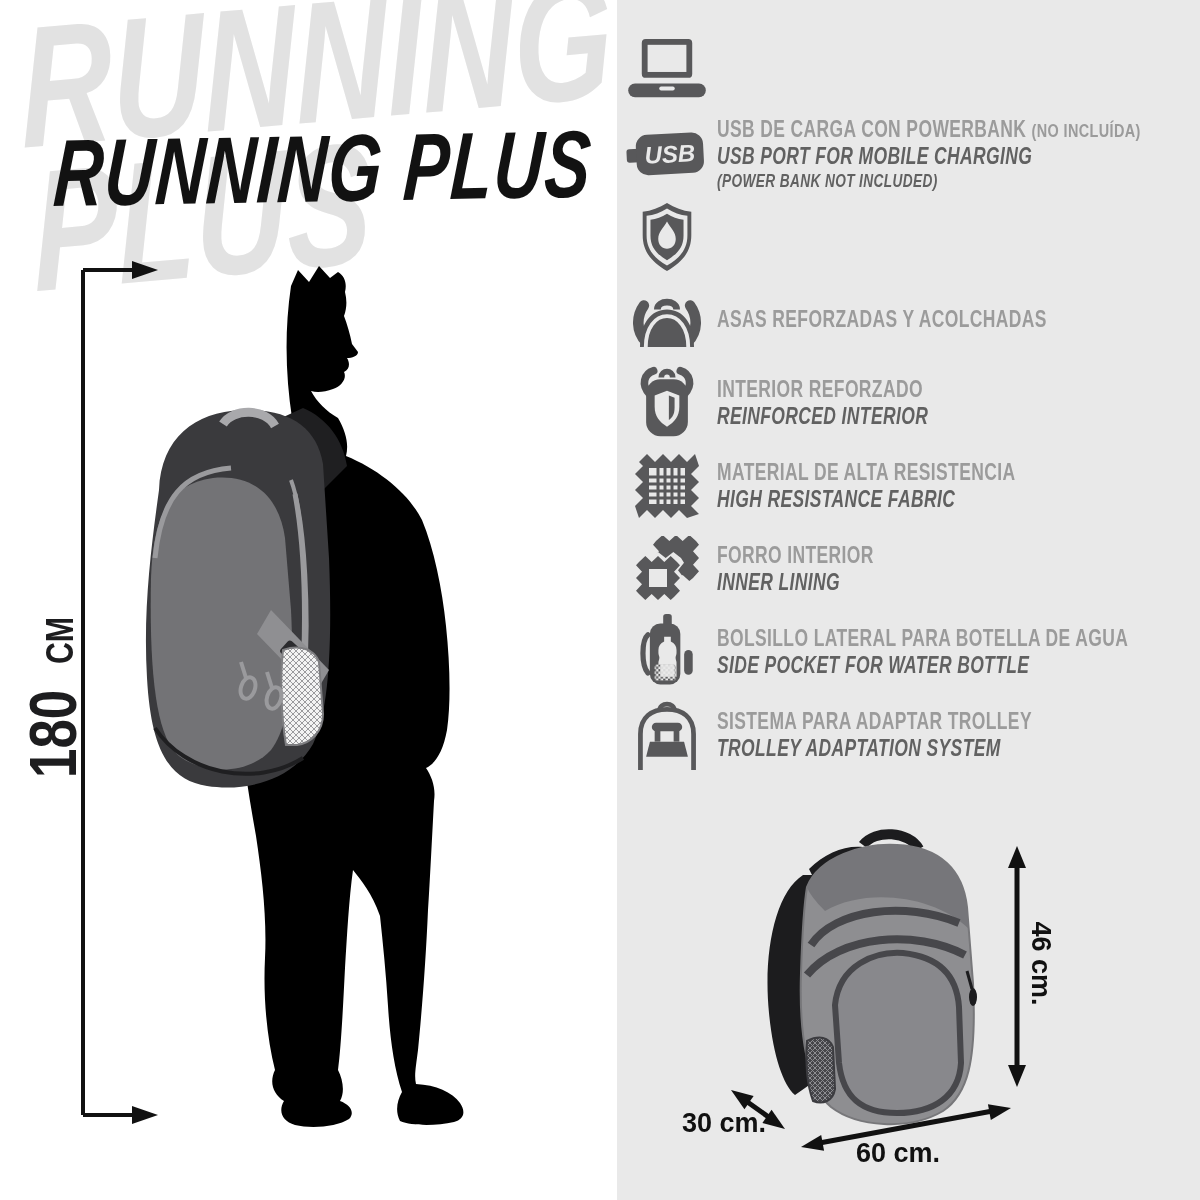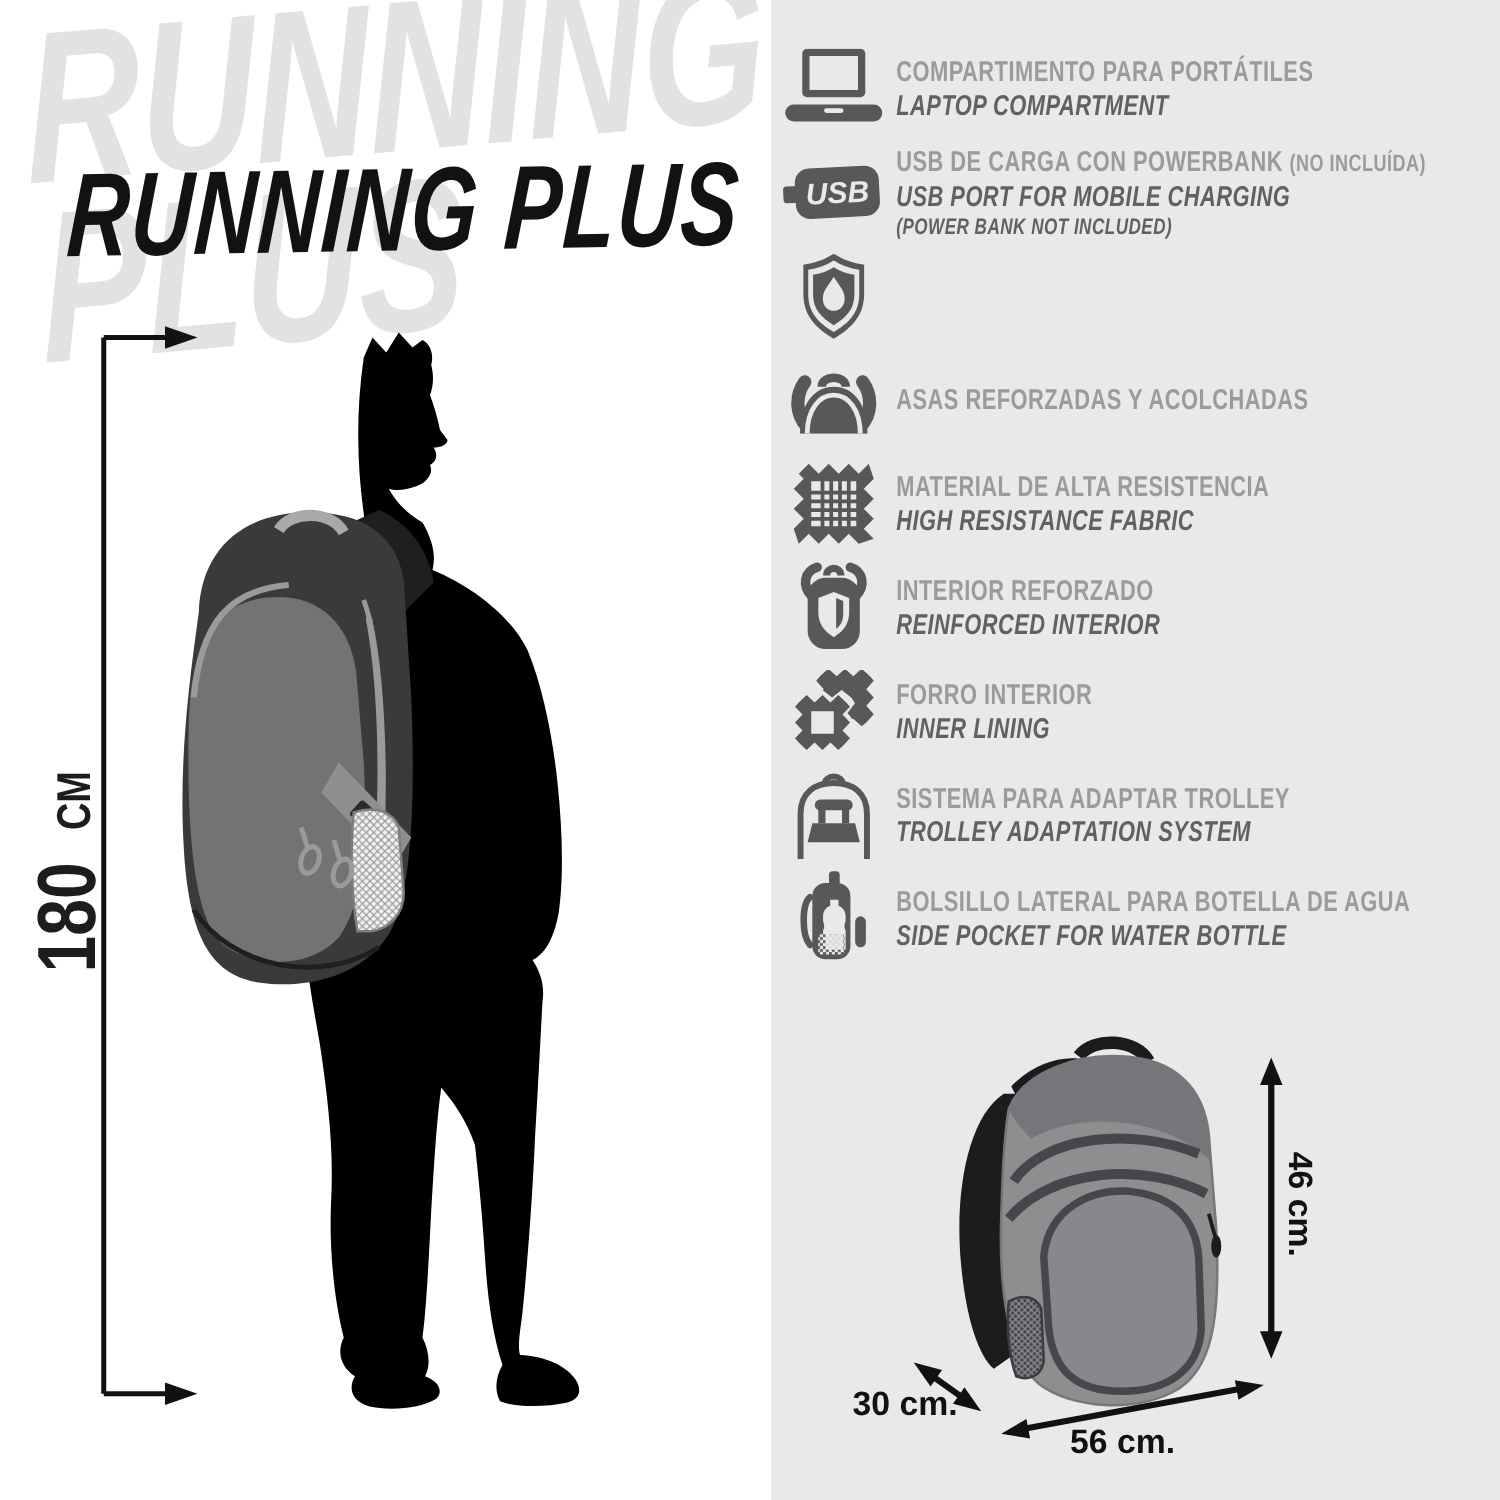--- a/index.html
+++ b/index.html
@@ -144,24 +144,20 @@
 
     <div class="feat-row">
       <div class="feat-icon">
         <svg width="90" height="64" viewBox="0 0 92 66">
           <rect x="20" y="0" width="52" height="40" rx="4" fill="#58585a"></rect>
           <rect x="26" y="6" width="40" height="28" fill="#e9e9e9"></rect>
           <rect x="6" y="46" width="80" height="14" rx="7" fill="#58585a"></rect>
           <rect x="38" y="49" width="16" height="4" rx="2" fill="#e9e9e9"></rect>
         </svg>
       </div>
-      <div class="feat-text">
-        <span class="line-es"><span class="squishT">COMPARTIMENTO PARA PORTÁTILES</span></span>
-        <span class="line-en"><span class="squishT">LAPTOP COMPARTMENT</span></span>
-      </div>
     </div>
 
     <div class="feat-row">
       <div class="feat-icon">
         <svg width="88" height="50" viewBox="0 0 88 52">
           <g transform="rotate(-3 44 26)">
             <rect x="2" y="19" width="16" height="14" rx="3" fill="#58585a"></rect>
             <rect x="12" y="5" width="70" height="42" rx="12" fill="#58585a"></rect>
             <text x="47" y="35" text-anchor="middle" font-size="25" font-weight="bold" font-style="italic" fill="#e9e9e9" letter-spacing="0">USB</text>
           </g>
@@ -192,20 +188,37 @@
         <svg width="76" height="54" viewBox="0 0 76 56">
           <path d="M16,50 C6,40 6,24 14,13" stroke="#58585a" stroke-width="11" stroke-linecap="round" fill="none"></path>
           <path d="M60,50 C70,40 70,24 62,13" stroke="#58585a" stroke-width="11" stroke-linecap="round" fill="none"></path>
           <path d="M28,17 C28,7 48,7 48,17" stroke="#58585a" stroke-width="7" fill="none"></path>
           <path fill="#58585a" d="M10,56 C10,31 22,17 38,17 C54,17 66,31 66,56 Z"></path>
           <path d="M16,56 C16,36 26,24 38,24 C50,24 60,36 60,56" stroke="#e9e9e9" stroke-width="4" fill="none"></path>
         </svg>
       </div>
       <div class="feat-text">
         <span class="line-es"><span class="squishT">ASAS REFORZADAS Y ACOLCHADAS</span></span>
+      </div>
+    </div>
+
+    <div class="feat-row">
+      <div class="feat-icon">
+        <svg width="64" height="74" viewBox="0 0 64 78">
+          <path d="M14,30 C4,20 8,8 18,5" stroke="#58585a" stroke-width="8" stroke-linecap="round" fill="none"></path>
+          <path d="M50,30 C60,20 56,8 46,5" stroke="#58585a" stroke-width="8" stroke-linecap="round" fill="none"></path>
+          <path d="M26,12 C26,4 38,4 38,12" stroke="#58585a" stroke-width="6" fill="none"></path>
+          <rect x="10" y="14" width="44" height="60" rx="15" fill="#58585a"></rect>
+          <path fill="#e9e9e9" d="M32,26 L45,31 L45,43 C45,53 40,59 32,64 C24,59 19,53 19,43 L19,31 Z"></path>
+          <path fill="#58585a" d="M34,31 L40,33.5 L40,44 C40,50 38,54 34,57 Z"></path>
+        </svg>
+      </div>
+      <div class="feat-text">
+        <span class="line-es"><span class="squishT">INTERIOR REFORZADO</span></span>
+        <span class="line-en"><span class="squishT">REINFORCED INTERIOR</span></span>
       </div>
     </div>
 
     <div class="feat-row">
       <div class="feat-icon">
         <svg width="66" height="66" viewBox="0 0 66 66">
           <path fill="#58585a" d="M5,9 L13,1 L21,9 L29,1 L37,9 L45,1 L53,9 L61,1 L65,13 L57,21 L65,29 L57,37 L65,45 L57,53 L65,61 L53,65 L45,57 L37,65 L29,57 L21,65 L13,57 L5,65 L1,53 L9,45 L1,37 L9,29 L1,21 L9,13 Z"></path>
           <rect x="15" y="15" width="36" height="36" fill="#e9e9e9"></rect>
           <g stroke="#58585a" stroke-width="3">
             <line x1="24" y1="14" x2="24" y2="52"></line>
@@ -220,82 +233,65 @@
         </svg>
       </div>
       <div class="feat-text">
         <span class="line-es"><span class="squishT">MATERIAL DE ALTA RESISTENCIA</span></span>
         <span class="line-en"><span class="squishT">HIGH RESISTANCE FABRIC</span></span>
       </div>
     </div>
 
     <div class="feat-row">
       <div class="feat-icon">
-        <svg width="64" height="74" viewBox="0 0 64 78">
-          <path d="M14,30 C4,20 8,8 18,5" stroke="#58585a" stroke-width="8" stroke-linecap="round" fill="none"></path>
-          <path d="M50,30 C60,20 56,8 46,5" stroke="#58585a" stroke-width="8" stroke-linecap="round" fill="none"></path>
-          <path d="M26,12 C26,4 38,4 38,12" stroke="#58585a" stroke-width="6" fill="none"></path>
-          <rect x="10" y="14" width="44" height="60" rx="15" fill="#58585a"></rect>
-          <path fill="#e9e9e9" d="M32,26 L45,31 L45,43 C45,53 40,59 32,64 C24,59 19,53 19,43 L19,31 Z"></path>
-          <path fill="#58585a" d="M34,31 L40,33.5 L40,44 C40,50 38,54 34,57 Z"></path>
-        </svg>
-      </div>
-      <div class="feat-text">
-        <span class="line-es"><span class="squishT">INTERIOR REFORZADO</span></span>
-        <span class="line-en"><span class="squishT">REINFORCED INTERIOR</span></span>
-      </div>
-    </div>
-
-    <div class="feat-row">
-      <div class="feat-icon">
         <svg width="66" height="66" viewBox="0 0 66 66">
           <path fill="#58585a" d="M22,5 L28.666666666666668,-1 L35.333333333333336,5 L42,-1 L48.66666666666667,5 L55.333333333333336,-1 L62,5 L65,8.666666666666668 L59,15.333333333333334 L65,22 L59,28.666666666666668 L65,35.333333333333336 L59,42 L55.333333333333336,45 L48.666666666666664,39 L42,45 L35.33333333333333,39 L28.666666666666664,45 L22,39 L19,35.333333333333336 L25,28.666666666666664 L19,22 L25,15.333333333333332 L19,8.666666666666664 Z"></path>
           <path fill="#e9e9e9" d="M1,22 L8.666666666666668,16 L16.333333333333336,22 L24,16 L31.666666666666668,22 L39.333333333333336,16 L47,22 L50,26.666666666666668 L44,34.333333333333336 L50,42 L44,49.66666666666667 L50,57.333333333333336 L44,65 L39.333333333333336,68 L31.666666666666664,62 L24,68 L16.333333333333332,62 L8.666666666666664,68 L1,62 L-2,57.333333333333336 L4,49.666666666666664 L-2,42 L4,34.33333333333333 L-2,26.666666666666664 Z"></path>
           <path fill="#58585a" d="M5,26 L11.333333333333332,20 L17.666666666666664,26 L24,20 L30.333333333333332,26 L36.66666666666667,20 L43,26 L46,29.333333333333332 L40,35.666666666666664 L46,42 L40,48.33333333333333 L46,54.66666666666667 L40,61 L36.666666666666664,64 L30.333333333333336,58 L24,64 L17.666666666666668,58 L11.333333333333332,64 L5,58 L2,54.666666666666664 L8,48.333333333333336 L2,42 L8,35.66666666666667 L2,29.333333333333332 Z"></path>
           <rect x="15" y="33" width="18" height="18" fill="#e9e9e9"></rect>
         </svg>
       </div>
       <div class="feat-text">
         <span class="line-es"><span class="squishT">FORRO INTERIOR</span></span>
         <span class="line-en"><span class="squishT">INNER LINING</span></span>
-      </div>
-    </div>
-
-    <div class="feat-row">
-      <div class="feat-icon">
-        <svg width="68" height="74" viewBox="0 0 68 78">
-          <path d="M26,14 C26,4 42,4 42,14" stroke="#58585a" stroke-width="5" fill="none"></path>
-          <path d="M6,76 L6,38 C6,20 18,12 34,12 C50,12 62,20 62,38 L62,76" stroke="#58585a" stroke-width="5" fill="none"></path>
-          <rect x="18" y="26" width="32" height="9" rx="4.5" fill="#58585a"></rect>
-          <rect x="21" y="33" width="6" height="13" fill="#58585a"></rect>
-          <rect x="41" y="33" width="6" height="13" fill="#58585a"></rect>
-          <path fill="#58585a" d="M16,46 L52,46 L56,62 L12,62 Z"></path>
-        </svg>
-      </div>
-      <div class="feat-text">
-        <span class="line-es"><span class="squishT">SISTEMA PARA ADAPTAR TROLLEY</span></span>
-        <span class="line-en"><span class="squishT">TROLLEY ADAPTATION SYSTEM</span></span>
       </div>
     </div>
 
     <div class="feat-row">
       <div class="feat-icon">
         <svg width="58" height="80" viewBox="0 0 58 84">
           <rect x="25" y="2" width="9" height="13" rx="3" fill="#58585a"></rect>
           <rect x="11" y="12" width="32" height="64" rx="11" fill="#58585a"></rect>
           <path d="M9,24 C2,30 2,56 9,64" stroke="#58585a" stroke-width="5.5" fill="none" stroke-linecap="round"></path>
           <rect x="47" y="40" width="9" height="26" rx="4.5" fill="#58585a"></rect>
           <path fill="#e9e9e9" d="M26,26 h7 v5 c4,1.5 6,5 6,9 v3 c0,2 -1,3 -1,5 c0,2 1,3 1,5 v15 h-19 v-15 c0,-2 1,-3 1,-5 c0,-2 -1,-3 -1,-5 v-3 c0,-4 2,-7.5 6,-9 z"></path>
           <rect x="16" y="55" width="22" height="17" rx="2" fill="url(#meshB)"></rect>
           <path fill="#e9e9e9" d="M22,55 h15 v13 h-15 z" opacity="0.9"></path>
         </svg>
       </div>
       <div class="feat-text">
         <span class="line-es"><span class="squishT">BOLSILLO LATERAL PARA BOTELLA DE AGUA</span></span>
         <span class="line-en"><span class="squishT">SIDE POCKET FOR WATER BOTTLE</span></span>
+      </div>
+    </div>
+
+    <div class="feat-row">
+      <div class="feat-icon">
+        <svg width="68" height="74" viewBox="0 0 68 78">
+          <path d="M26,14 C26,4 42,4 42,14" stroke="#58585a" stroke-width="5" fill="none"></path>
+          <path d="M6,76 L6,38 C6,20 18,12 34,12 C50,12 62,20 62,38 L62,76" stroke="#58585a" stroke-width="5" fill="none"></path>
+          <rect x="18" y="26" width="32" height="9" rx="4.5" fill="#58585a"></rect>
+          <rect x="21" y="33" width="6" height="13" fill="#58585a"></rect>
+          <rect x="41" y="33" width="6" height="13" fill="#58585a"></rect>
+          <path fill="#58585a" d="M16,46 L52,46 L56,62 L12,62 Z"></path>
+        </svg>
+      </div>
+      <div class="feat-text">
+        <span class="line-es"><span class="squishT">SISTEMA PARA ADAPTAR TROLLEY</span></span>
+        <span class="line-en"><span class="squishT">TROLLEY ADAPTATION SYSTEM</span></span>
       </div>
     </div>
 
   </div>
 
   <svg class="product-svg" width="270" height="320" viewBox="0 0 270 320">
     <path fill="#1c1c1e" d="M58,52 C30,70 18,130 24,190 C28,232 38,262 50,272 L70,258 C56,220 52,150 60,104 C64,80 72,62 82,52 Z"></path>
     <path fill="#1c1c1e" d="M64,46 C80,30 100,22 118,24 L114,46 C96,44 80,48 70,58 Z"></path>
     <path d="M118,22 C130,6 164,8 174,26" stroke="#1c1c1e" stroke-width="10" fill="none"></path>
     <path fill="#8e8e91" stroke="#77777a" stroke-width="2" d="M62,64 C74,34 118,20 152,22 C196,24 218,48 222,84 L228,160 C232,240 222,272 198,288 C164,308 112,304 86,284 C62,264 54,210 56,150 C57,118 58,88 62,64 Z"></path>
@@ -327,14 +323,14 @@
           <polygon points="0,0 -22,-8 -22,8"></polygon>
         </g>
       <g transform="translate(394,1108) rotate(-10.5)">
           <polygon points="0,0 -22,-8 -22,8"></polygon>
         </g>
     </g>
   </svg>
 
   <div class="dim-label dim-h">46 cm.</div>
   <div class="dim-label dim-d">30 cm.</div>
-  <div class="dim-label dim-w">56 cm.</div>
+  <div class="dim-label dim-w">60 cm.</div>
 </div>
 
 </body></html>

